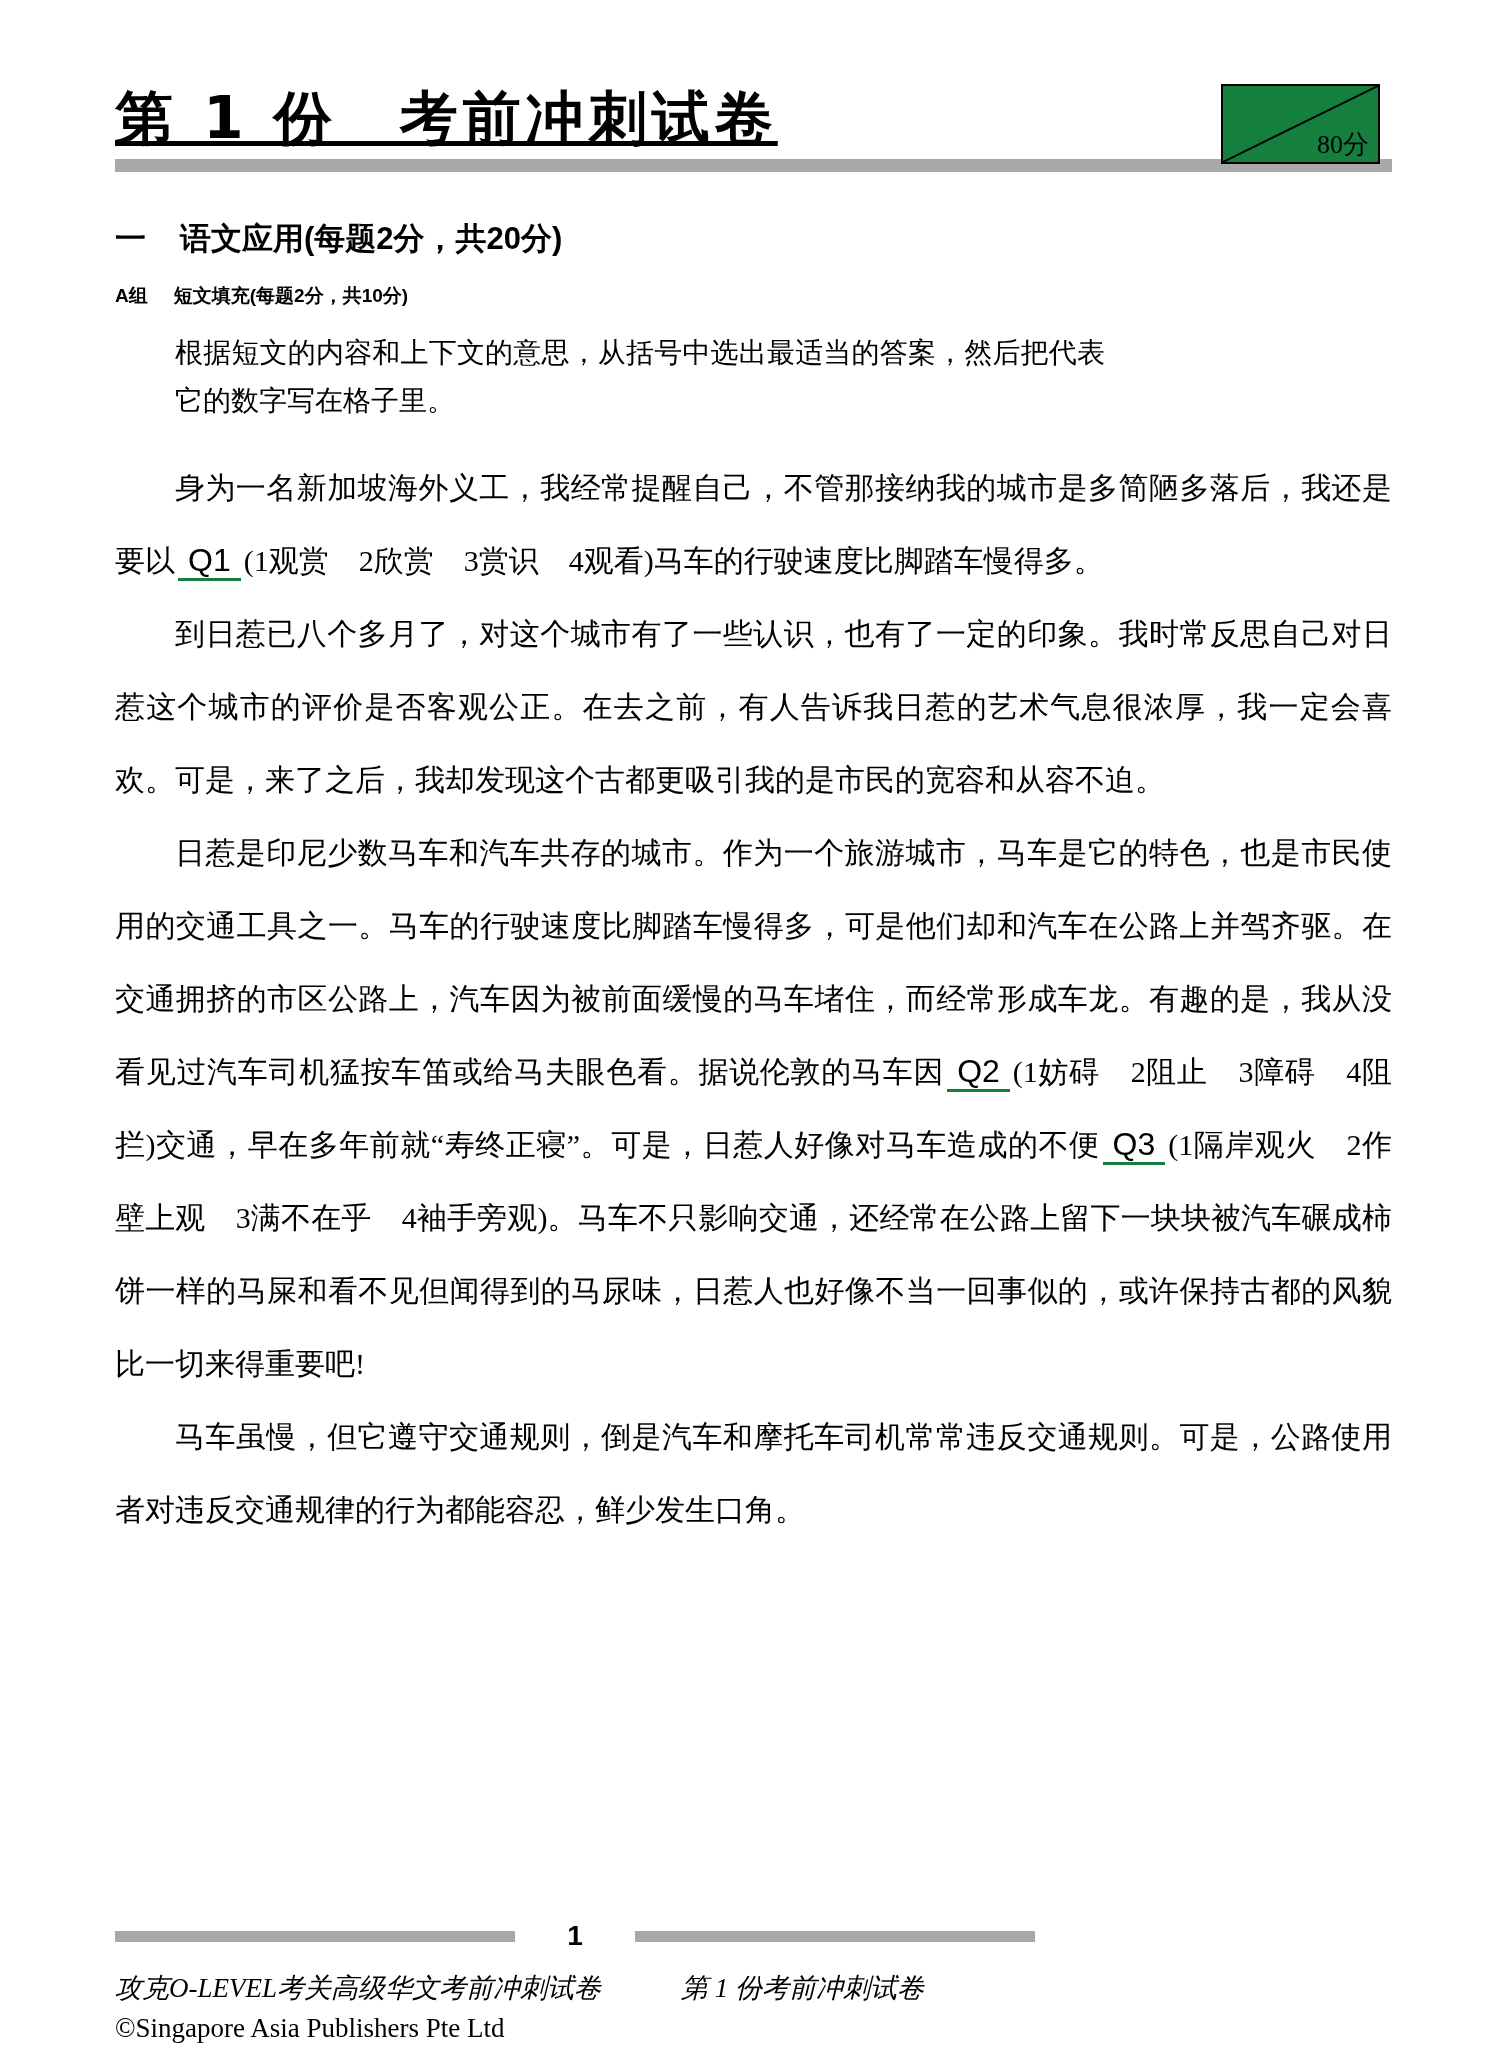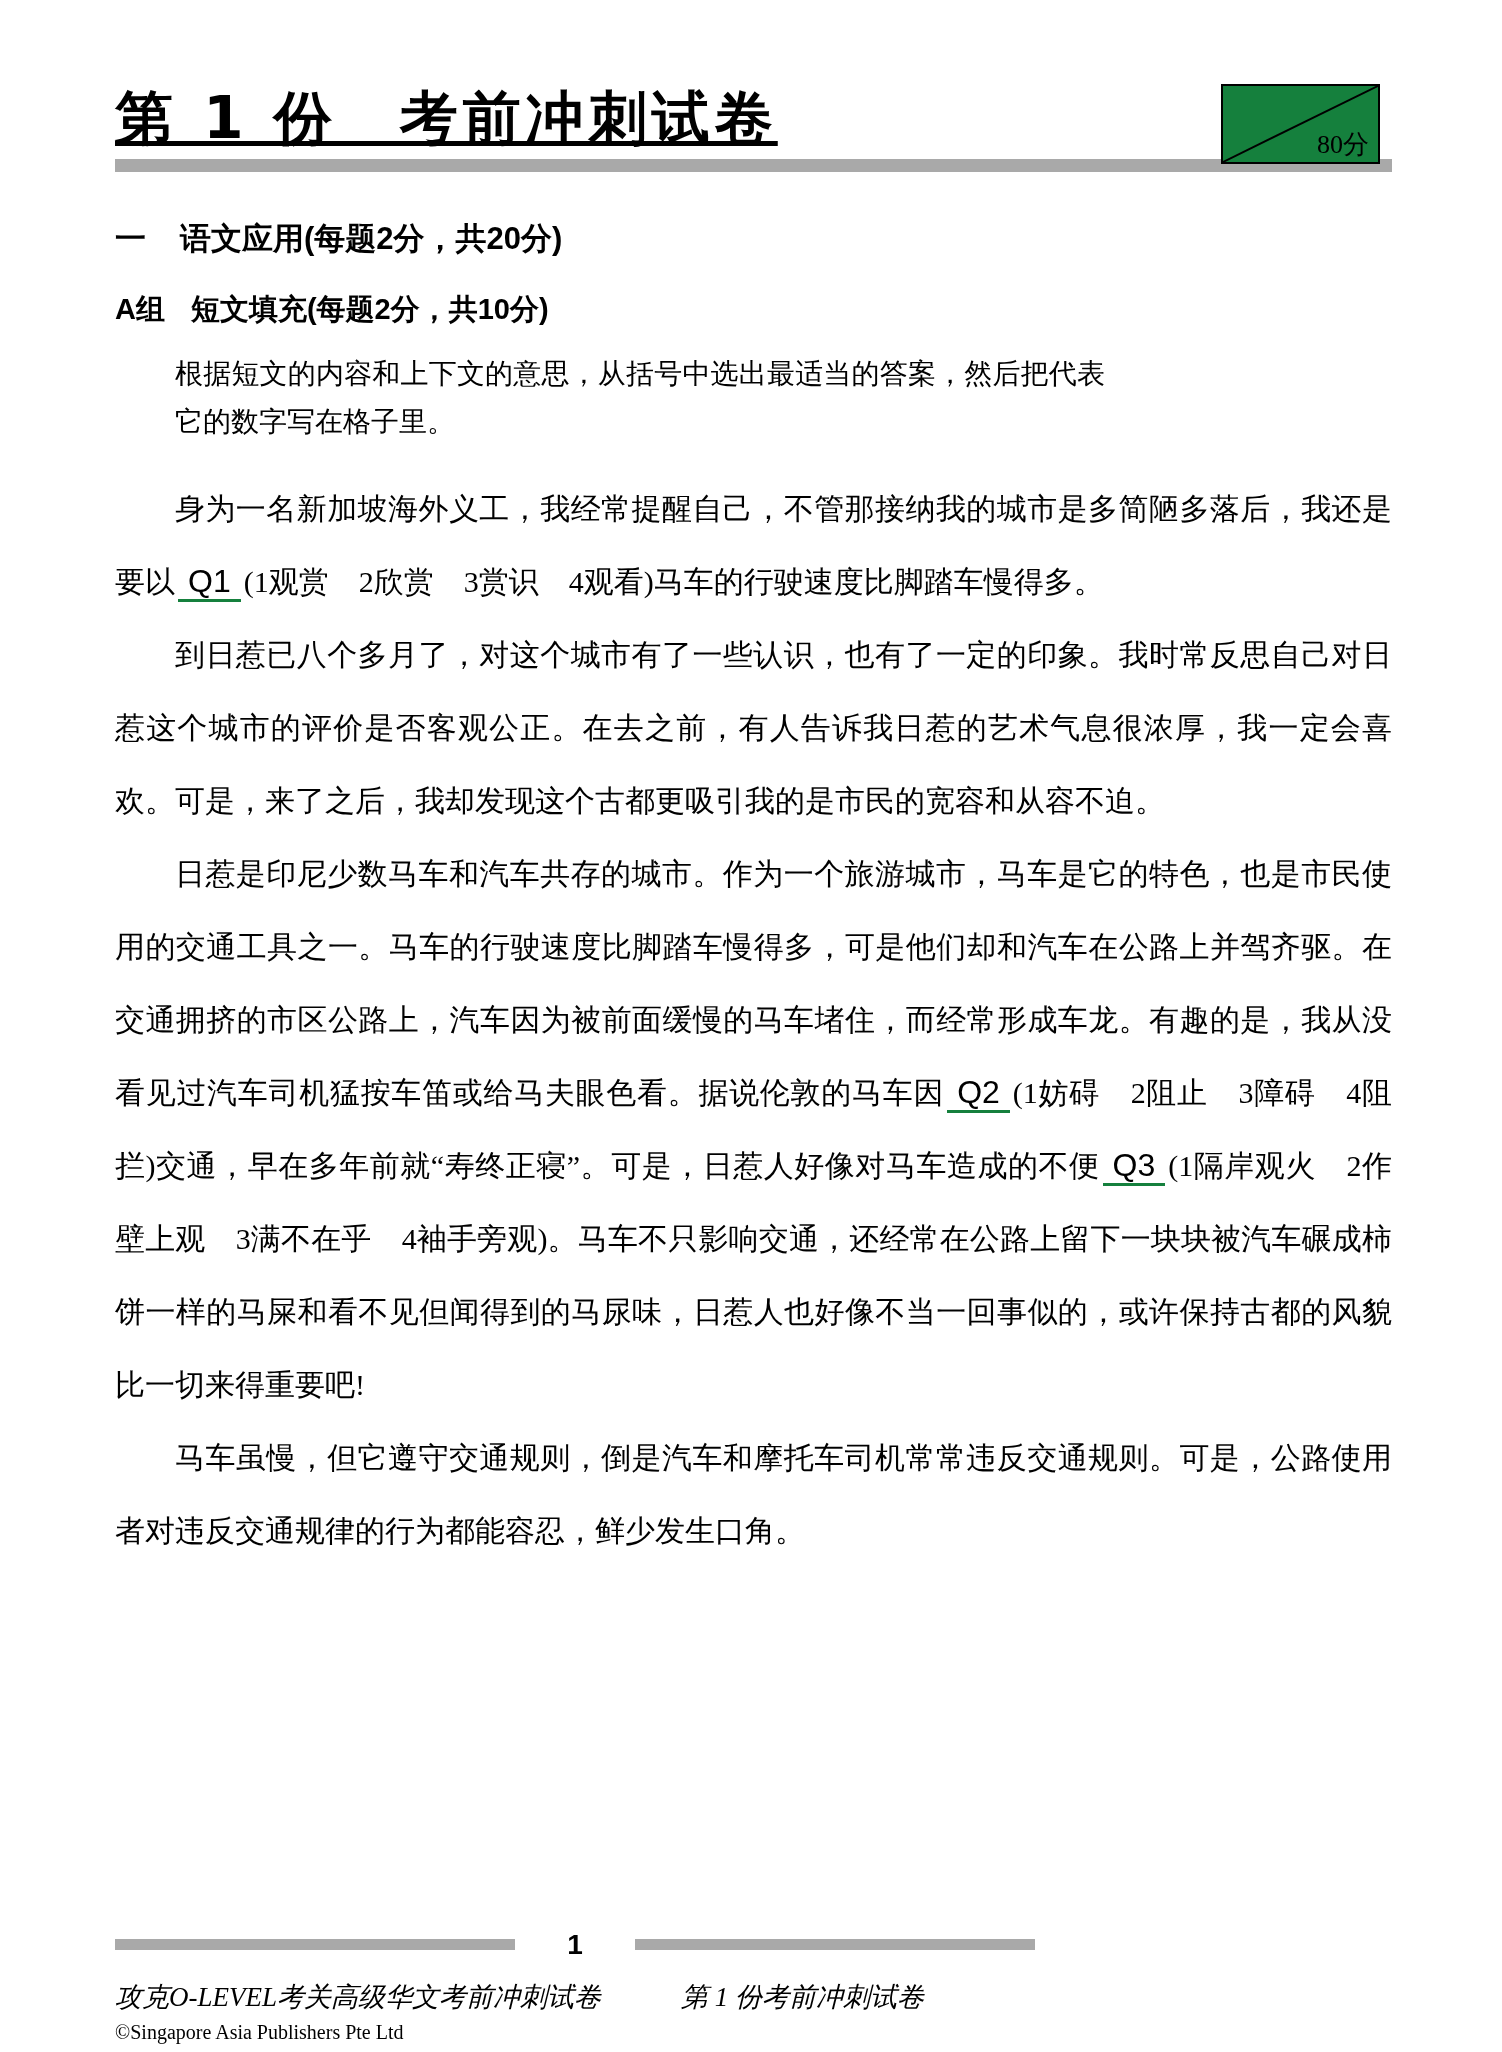--- a/index.html
+++ b/index.html
@@ -33,23 +33,23 @@
 
   
   .section-heading {
     display: flex; gap: 34px; align-items: baseline;
     margin-top: 46px;
     font-family: "Liberation Sans", sans-serif;
     font-weight: bold; font-size: 31px;
   }
   .group-heading {
     display: flex; gap: 26px; align-items: flex-end;
-    margin-top: 30px;
+    margin-top: 23px;
     font-family: "Liberation Sans", sans-serif;
-    font-weight: bold; font-size: 29px;
+    font-weight: bold; font-size: 19px;
   }
   .instructions {
     margin: 20px 0 0 60px;
     max-width: 930px;
     font-size: 28px; line-height: 48px;
     text-align: justify;
   }
 
   
   .passage {
@@ -74,21 +74,21 @@
   .pageno {
     width: 120px; text-align: center;
     font-family: "Liberation Sans", sans-serif;
     font-weight: bold; font-size: 28px; line-height: 1;
   }
   .book-row {
     display: flex; gap: 80px;
     margin-top: 22px;
     font-style: italic; font-size: 27px; line-height: 1.2;
   }
-  .copyright { margin-top: 7px; font-size: 20px; line-height: 1.2; }
+  .copyright { margin-top: 7px; font-size: 27px; line-height: 1.2; }
 </style>
 </head>
 <body>
 
 <div class="content">
 
   <header class="header">
     <h1 class="title">第 1 份　考前冲刺试卷</h1>
     <div class="score-box">
       <svg viewBox="0 0 155 76" preserveAspectRatio="none">

